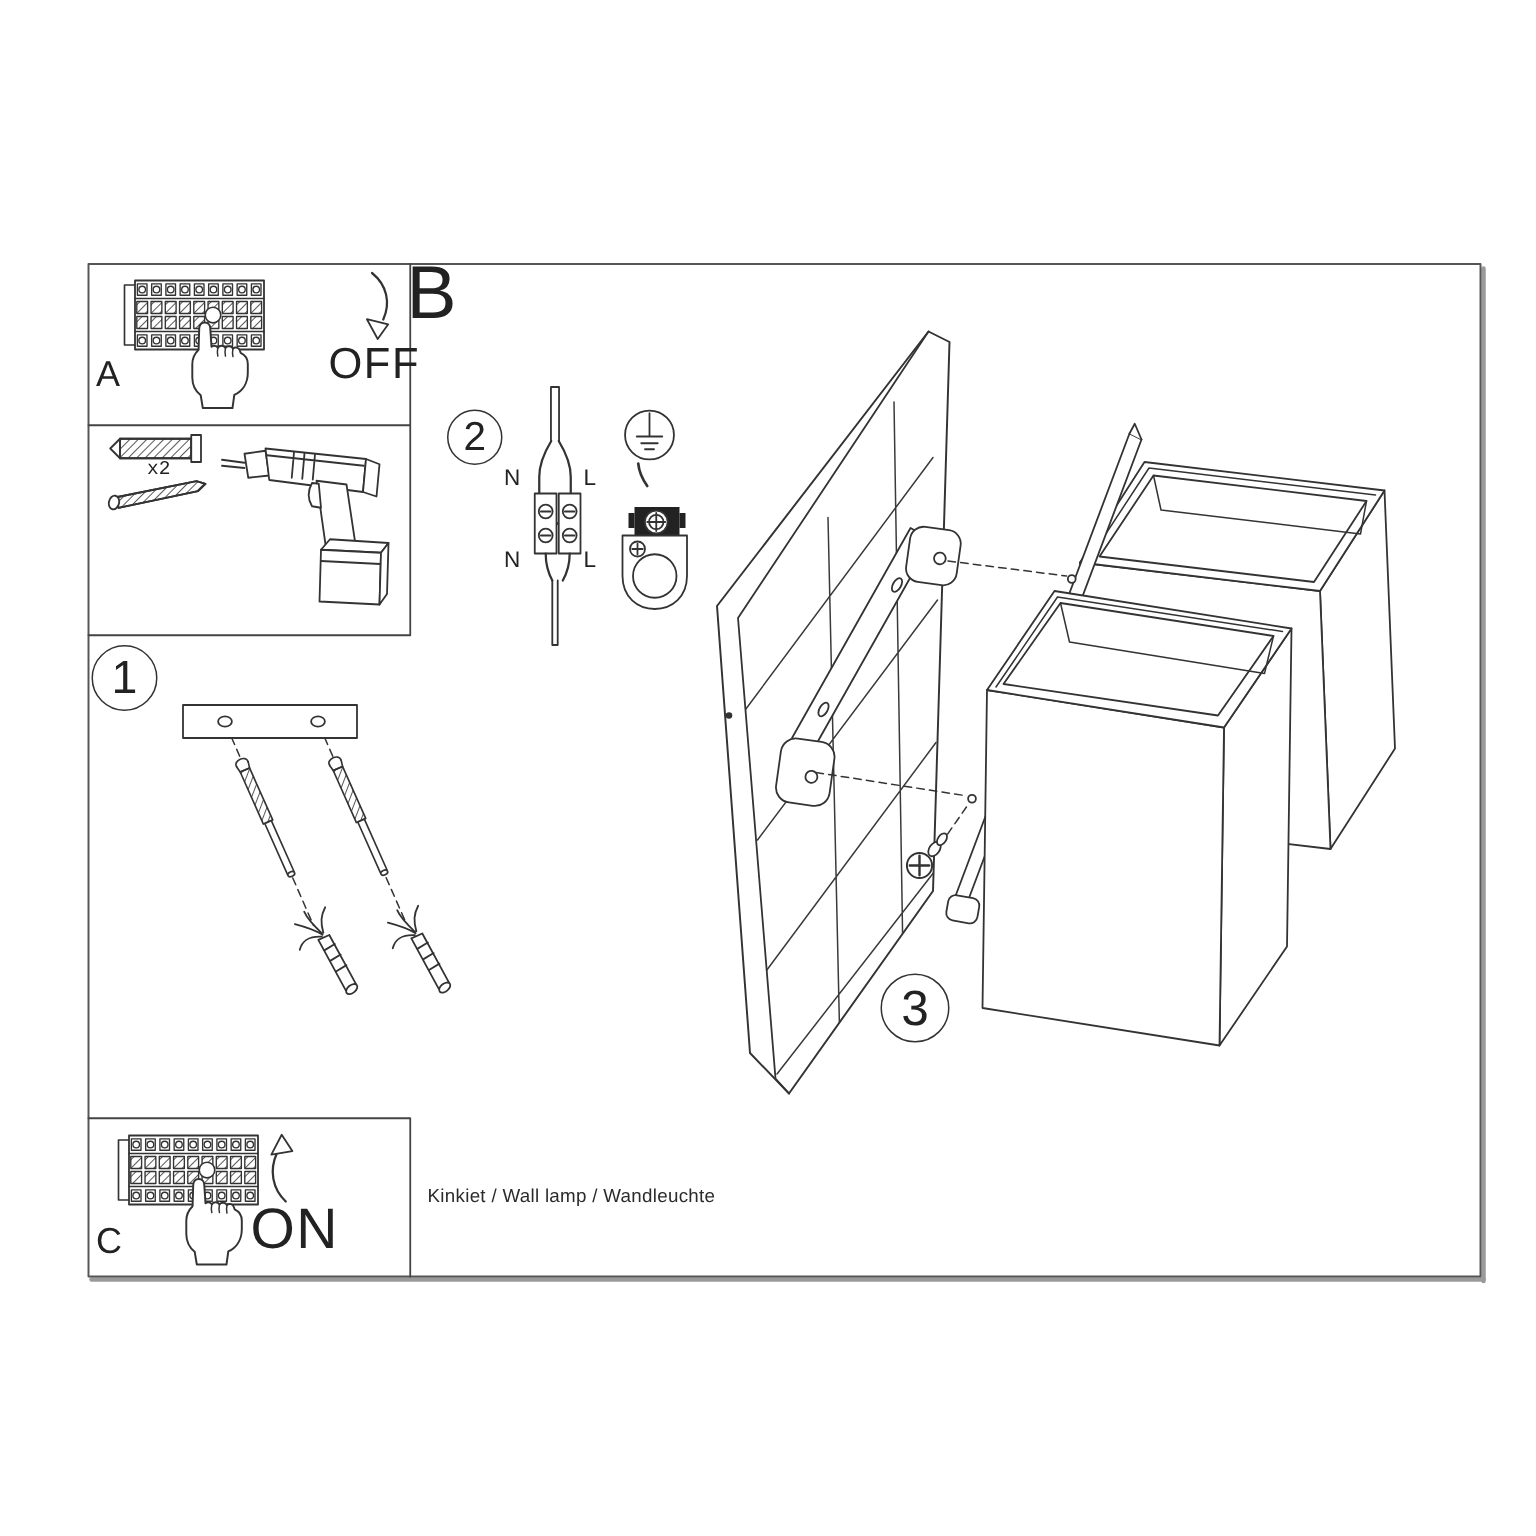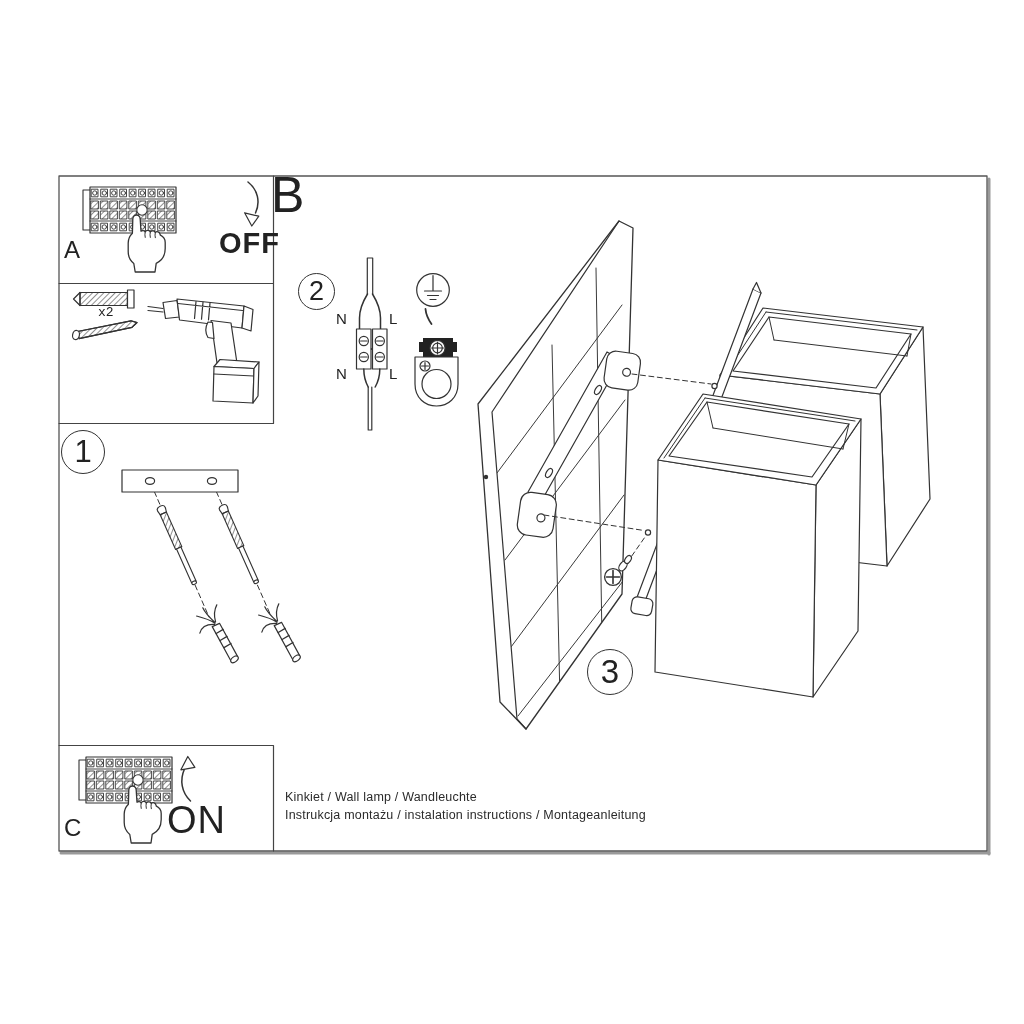--- a/index.html
+++ b/index.html
@@ -236,31 +236,30 @@
       <path d="M622,570 L645,537" stroke-dasharray="5,3.5" stroke-width="1"></path>
       <ellipse cx="623" cy="566" rx="3.4" ry="5.4" fill="#fff" transform="rotate(35 623 566)"></ellipse>
       <ellipse cx="628" cy="559.5" rx="2.7" ry="4.4" fill="#fff" transform="rotate(35 628 559.5)"></ellipse>
       <circle cx="613" cy="577" r="8.4" fill="#fff" stroke-width="1.3"></circle>
       <path d="M613,570.5 L613,583.5 M606.5,577 L619.5,577" stroke-width="1.6"></path>
     </g>
   </g>
 </svg>
 
 <div class="lbl" style="left:64px;top:238px;font-size:24px;">A</div>
-<div class="lbl" style="left:219px;top:229px;font-size:29px;letter-spacing:1px;font-weight:bold;">OFF</div>
+<div class="lbl" style="left:219px;top:229px;font-size:29px;letter-spacing:1px;">OFF</div>
 <div class="lbl" style="left:98px;top:306px;font-size:13px;font-family:Liberation Mono, monospace;">x2</div>
 <div class="lbl" style="left:271px;top:170px;font-size:50px;">B</div>
 <div class="lbl" style="left:64px;top:816px;font-size:24px;">C</div>
 <div class="lbl" style="left:167px;top:801px;font-size:38px;letter-spacing:1px;">ON</div>
 
 <div class="circle" style="left:61px;top:430px;width:44px;height:44px;font-size:31px;">1</div>
 <div class="circle" style="left:298px;top:273px;width:37px;height:37px;font-size:27px;">2</div>
 <div class="circle" style="left:587px;top:649px;width:46px;height:46px;font-size:33px;">3</div>
 
 <div class="lbl" style="left:336px;top:311px;font-size:15px;">N</div>
 <div class="lbl" style="left:389px;top:311px;font-size:15px;">L</div>
 <div class="lbl" style="left:336px;top:366px;font-size:15px;">N</div>
 <div class="lbl" style="left:389px;top:366px;font-size:15px;">L</div>
 
-<div class="caption" style="left:285px;top:808px;">Instrukcja montażu / instalation instructions / Montageanleitung</div>
 <div class="caption" style="left:285px;top:790px;">Kinkiet / Wall lamp / Wandleuchte</div>
 
 </div>
 
 </body></html>

